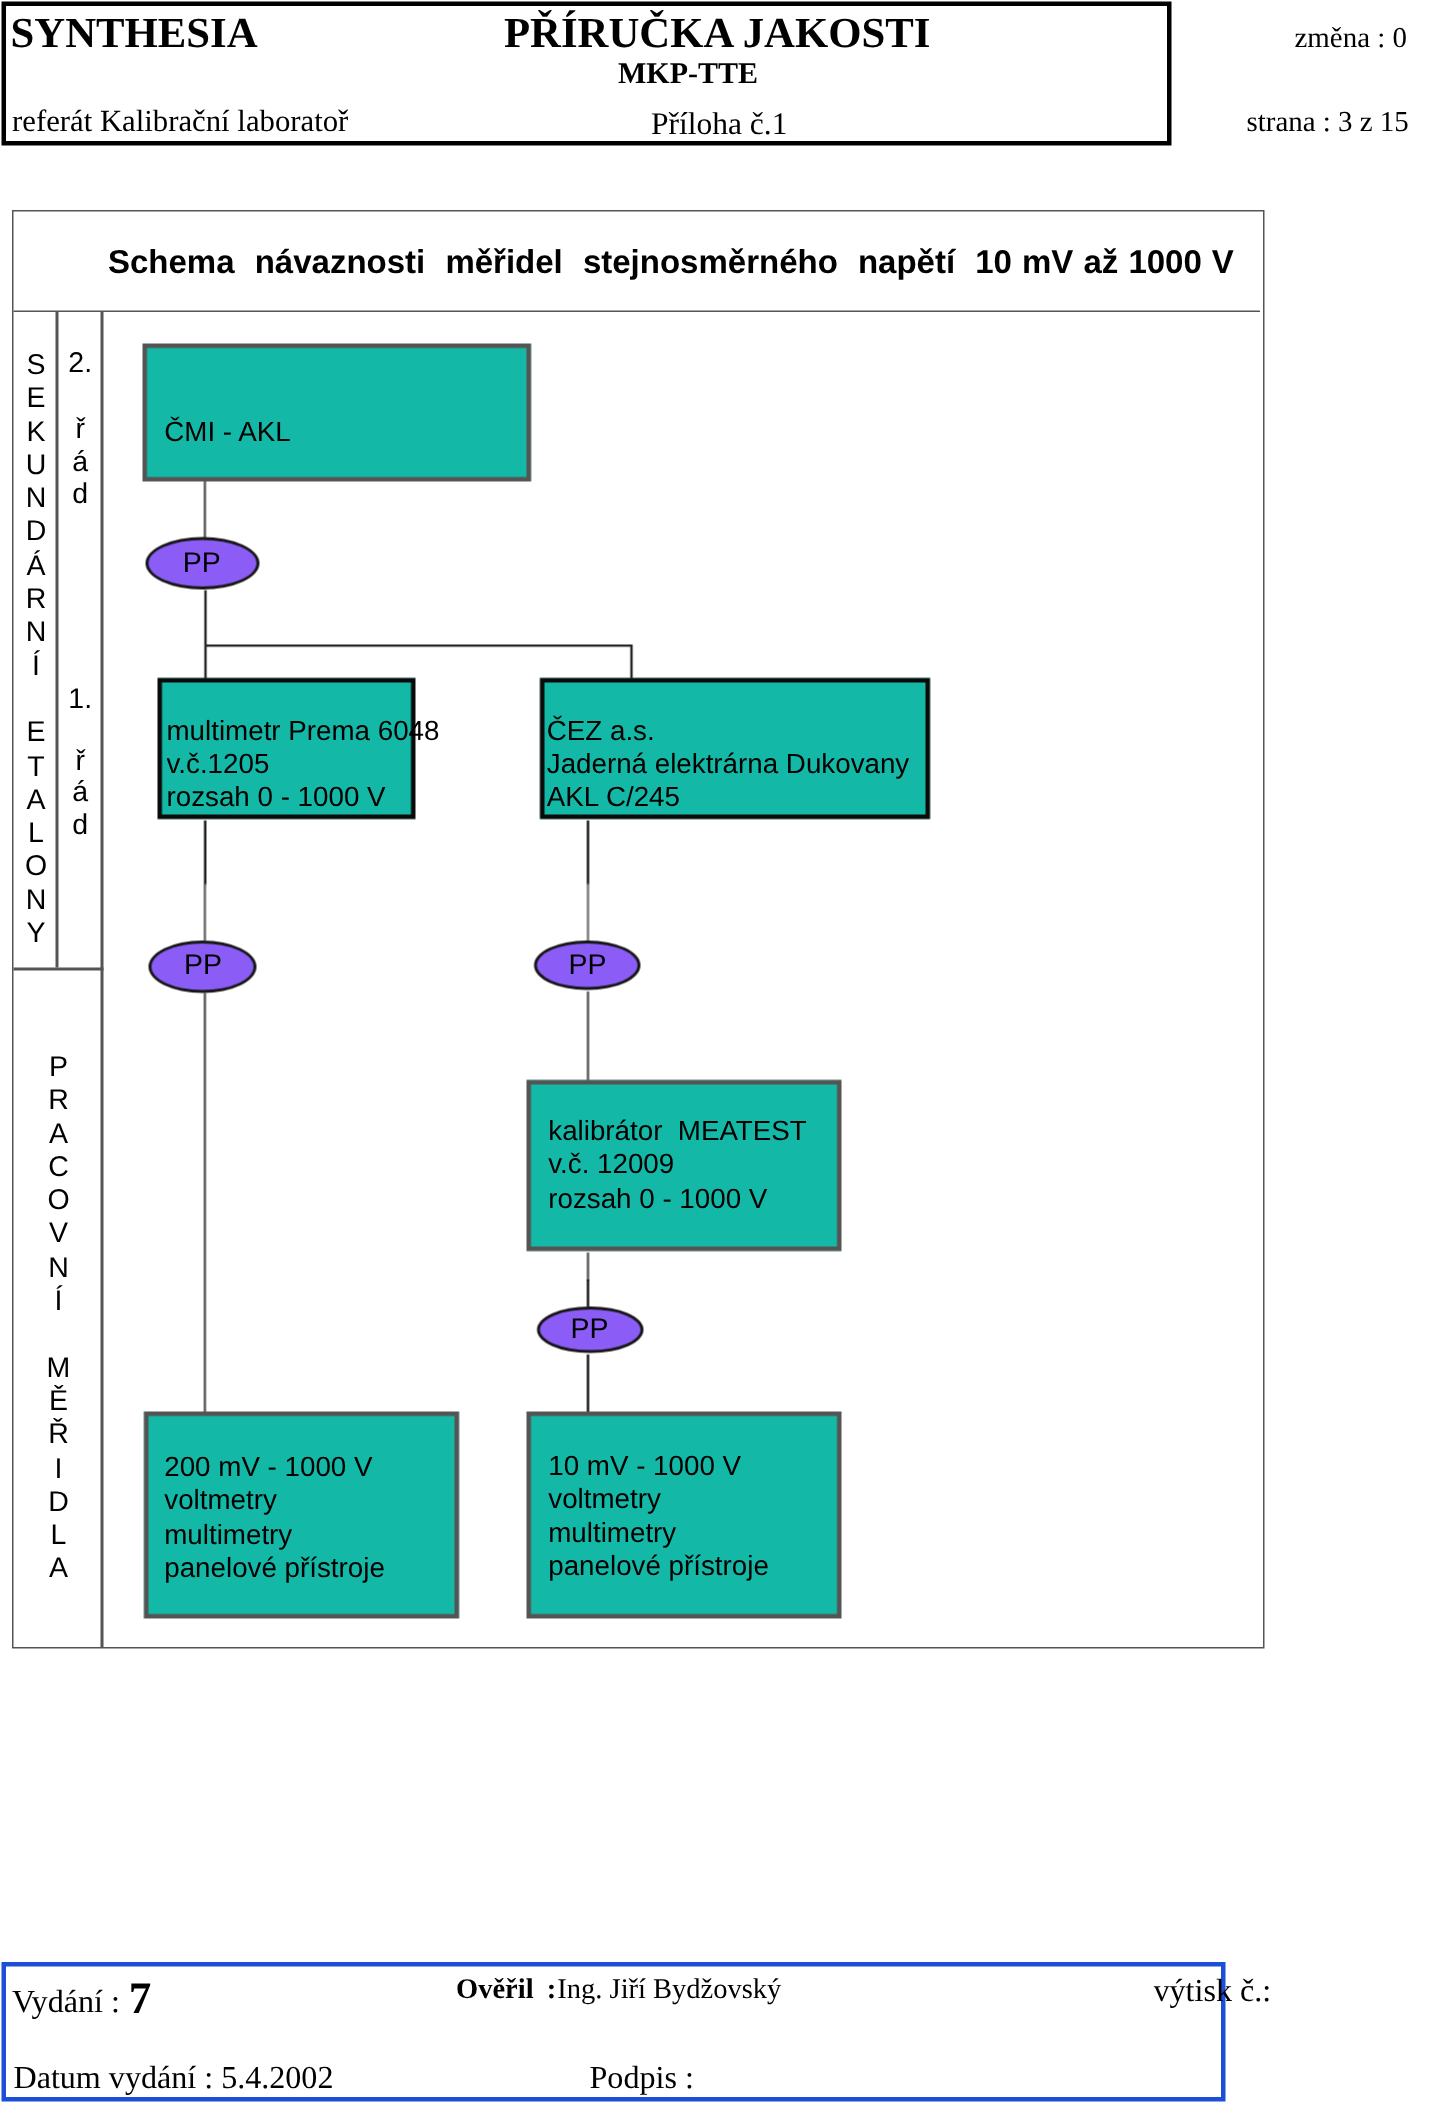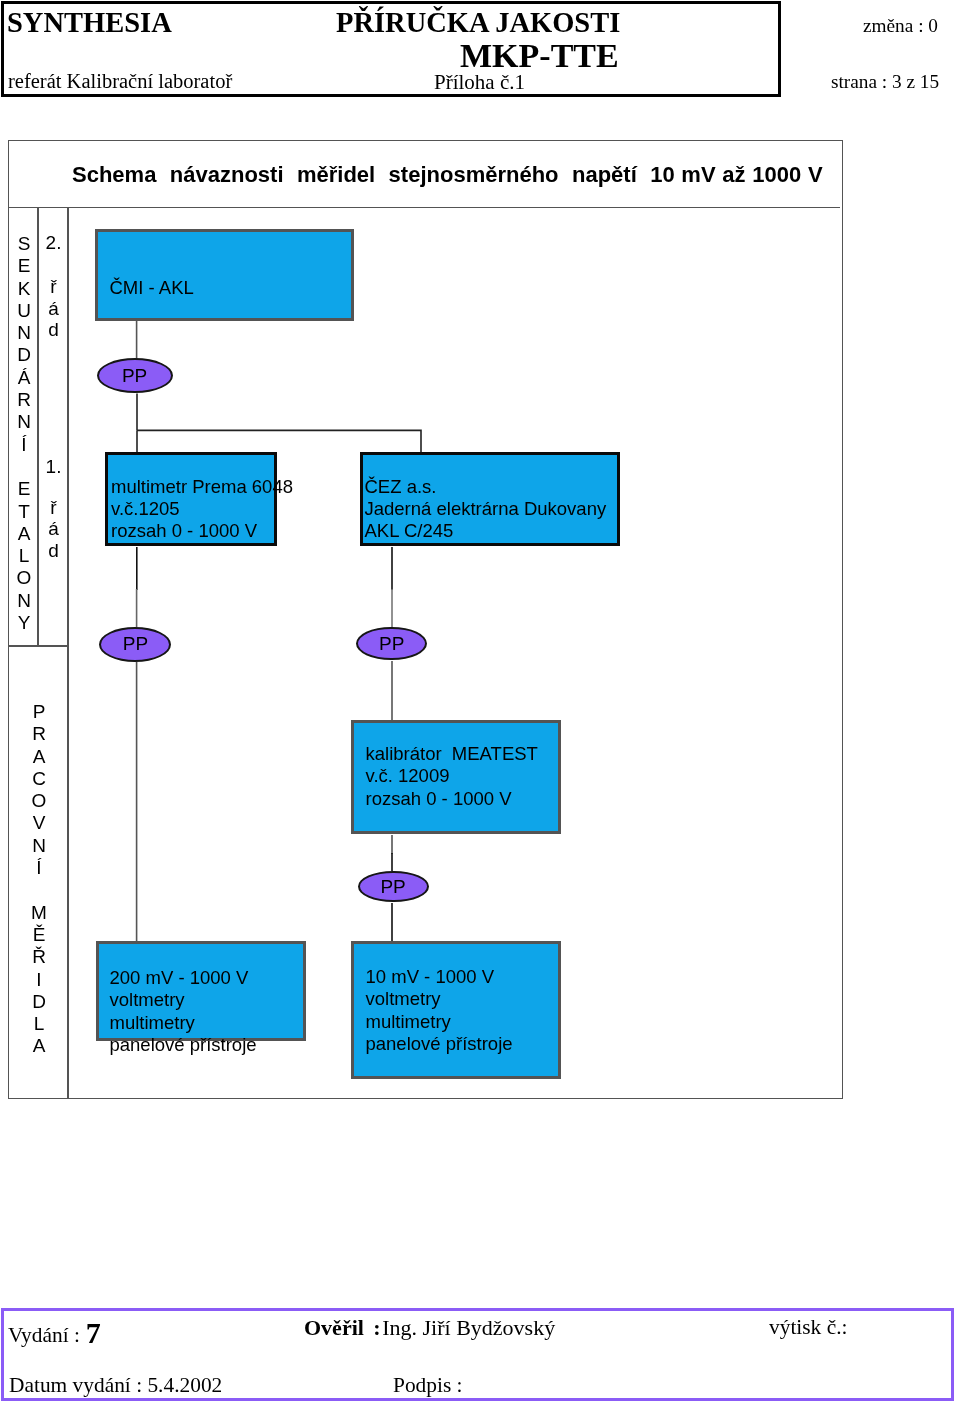--- a/index.html
+++ b/index.html
@@ -9,21 +9,21 @@
   -webkit-font-smoothing:antialiased;transform:translateZ(0);}
 .abs{position:absolute;}
 
 
 .hdr-box{position:absolute;left:1px;top:1px;width:780px;height:96px;
   border:3px solid #000;box-sizing:border-box;}
 .hdr-box div{white-space:nowrap;line-height:1;}
 .hdr-company{left:3px;top:5px;font-size:28.5px;font-weight:bold;}
 .hdr-dept{left:4px;top:67px;font-size:20.5px;}
 .hdr-title{left:332px;top:5px;font-size:28.5px;font-weight:bold;}
-.hdr-code{left:408px;top:35px;font-size:34px;font-weight:bold;margin-left:48px;}
+.hdr-code{left:408px;top:35px;font-size:20px;font-weight:bold;}
 .hdr-annex{left:430px;top:68px;font-size:21px;}
 .hdr-rev{left:859px;top:12px;font-size:19.3px;}
 .hdr-page{left:827px;top:68px;font-size:19.3px;}
 
 
 .diag{position:absolute;left:8px;top:140px;width:835px;height:959px;
   border:1.8px solid #545454;box-sizing:border-box;
   font-family:"Liberation Sans",sans-serif;}
 .diag-titlebar{position:absolute;left:0;top:0;width:831px;height:67px;
   border-bottom:1.8px solid #545454;box-sizing:border-box;}
@@ -42,51 +42,51 @@
 
 .ordlabel{text-align:center;width:28px;font-size:19px;line-height:21.7px;color:#000;white-space:pre;}
 .ord-2num{left:30.5px;top:91px;}
 .ord-2word{left:30.5px;top:135px;}
 .ord-1num{left:30.5px;top:315px;}
 .ord-1word{left:30.5px;top:355.5px;}
 
 .wires{position:absolute;left:0;top:0;}
 
 
-.node{position:absolute;background:#0ea5e9;box-sizing:border-box;}
+.node{position:absolute;background:#14b8a6;box-sizing:border-box;}
 .node-txt{position:absolute;font-size:18.5px;line-height:22.4px;color:#000;white-space:pre;}
 .node-cmi{left:86px;top:88px;width:259px;height:92px;border:3.4px solid #545454;}
 .node-cmi .node-txt{left:11.5px;top:45px;}
 .node-prema{left:96px;top:310.5px;width:172px;height:94px;border:3.6px solid #0a0a0a;}
 .node-prema .node-txt{left:3px;top:21px;}
 .node-cez{left:351px;top:310.5px;width:260px;height:94px;border:3.6px solid #0a0a0a;}
 .node-cez .node-txt{left:1.5px;top:21px;}
 .node-meatest{left:341.5px;top:578.5px;width:210px;height:114px;border:3.2px solid #545454;}
 .node-meatest .node-txt{left:12px;top:20.5px;}
-.node-wl{left:86.5px;top:800px;width:210px;height:100px;border:3.2px solid #545454;}
+.node-wl{left:86.5px;top:800px;width:210px;height:138px;border:3.2px solid #545454;}
 .node-wl .node-txt{left:11px;top:23px;}
 .node-wr{left:341.5px;top:800px;width:210px;height:138px;border:3.2px solid #545454;}
 .node-wr .node-txt{left:12px;top:22px;}
 
 
 .pp{position:absolute;border:2px solid #161616;border-radius:50%;background:#8b5cf6;
   display:flex;align-items:center;justify-content:center;
   font-size:19px;color:#000;box-sizing:border-box;}
 .pp1{left:87.6px;top:217.3px;width:76px;height:35px;}
 .pp2{left:90.4px;top:485.8px;width:72px;height:35px;}
 .pp3{left:346.9px;top:485.8px;width:71.5px;height:33.7px;}
 .pp4{left:348.6px;top:729.9px;width:71px;height:31.5px;}
 
 
-.ftr-box{position:absolute;left:1px;top:1308px;width:953px;height:93px;
-  border:3px solid #8b5cf6;box-sizing:border-box;text-decoration:underline;}
+.ftr-box{position:absolute;left:1px;top:1308px;width:816px;height:93px;
+  border:3px solid #1d4ed8;box-sizing:border-box;text-decoration:underline;}
 .ftr-box div{white-space:nowrap;line-height:1;}
 .ftr-issue{left:4px;top:6px;font-size:21.4px;}
 .ftr-issue .big{font-size:30px;position:relative;left:0.5px;top:1px;}
-.ftr-verif{left:300px;top:6px;font-size:22px;}
+.ftr-verif{left:300px;top:6px;font-size:19px;}
 .ftr-copy{left:765px;top:6px;font-size:21.4px;}
 .ftr-date{left:5px;top:64px;font-size:21.4px;}
 .ftr-sign{left:389px;top:64px;font-size:21.4px;text-align:right;}
 </style>
 </head>
 <body>
 
 <div class="hdr-box">
   <div class="hdr-company abs">SYNTHESIA</div>
   <div class="hdr-dept abs">referát Kalibrační laboratoř</div>

